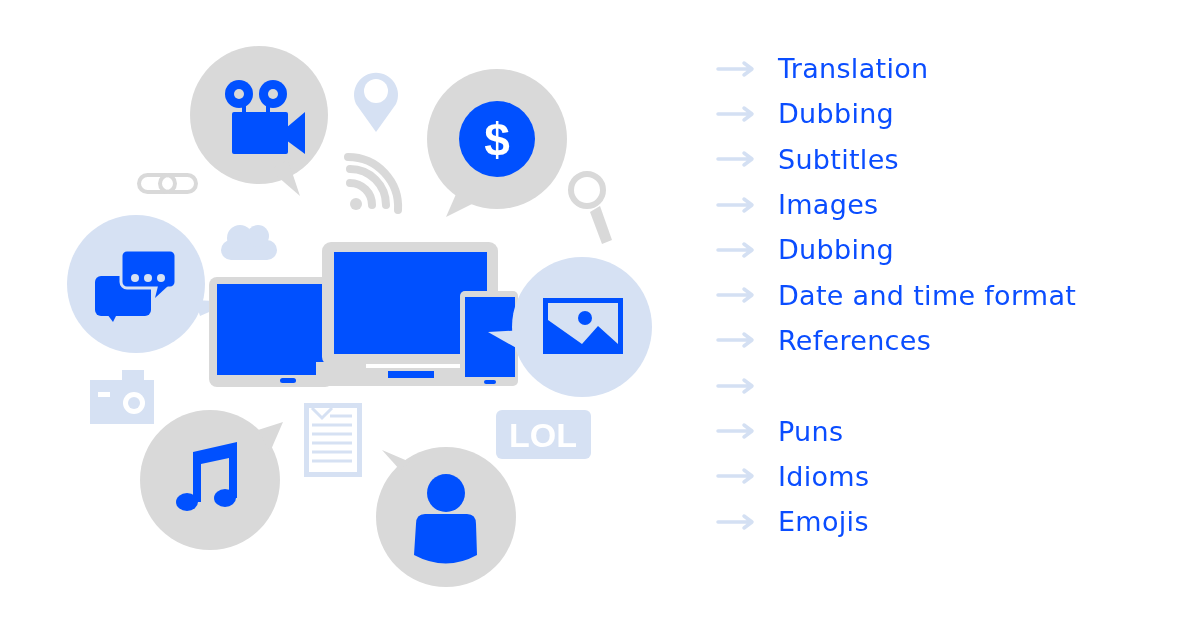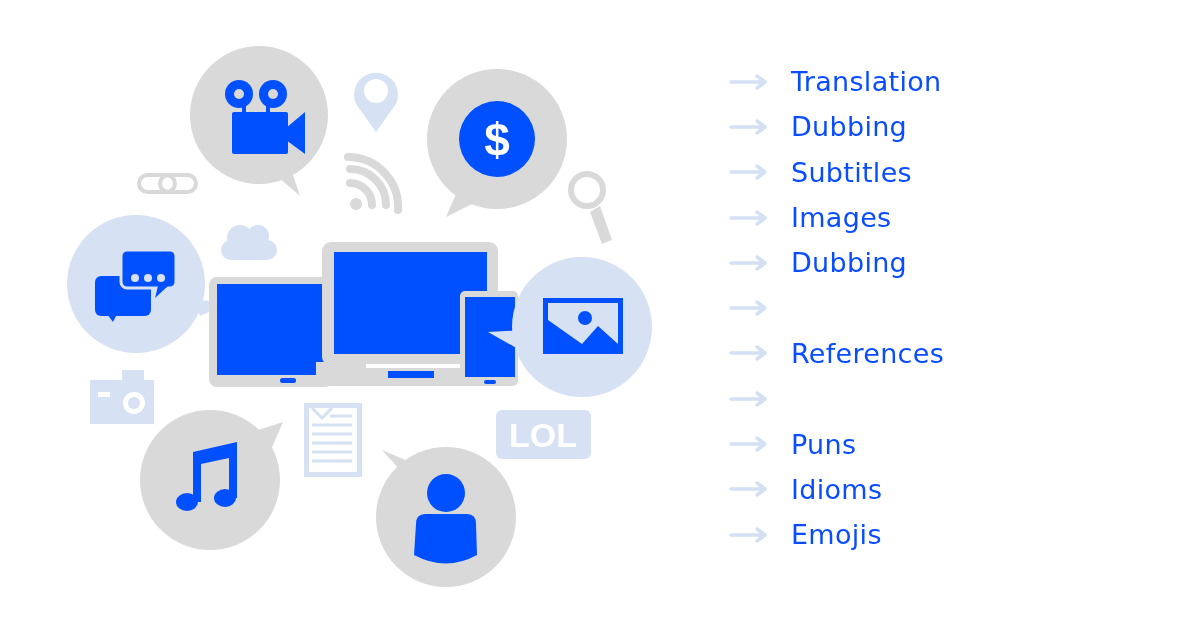--- a/index.html
+++ b/index.html
@@ -1,18 +1,18 @@
 <!DOCTYPE html>
 <html><head>
 <meta charset="utf-8">
 <style>
   html, body { margin:0; padding:0; }
   body { width:1200px; height:630px; background:#ffffff; position:relative; overflow:hidden; font-family:"DejaVu Sans", sans-serif; }
   #illustration { position:absolute; left:0; top:0; width:680px; height:630px; }
-  #feature-list { position:absolute; left:716px; top:46px; margin:13px; padding:0; list-style:none; }
+  #feature-list { position:absolute; left:716px; top:46px; margin:0; padding:0; list-style:none; }
   #feature-list li { height:45.3px; display:flex; align-items:center; }
   .arrow { width:42px; height:20px; margin-right:20px; flex:none; }
   .label { font-size:27px; color:#0a4dff; letter-spacing:0.3px; white-space:nowrap; }
 </style>
 </head>
 <body>
 
 <svg id="illustration" viewBox="0 0 680 630" xmlns="http://www.w3.org/2000/svg">
 
   <g>
@@ -178,20 +178,21 @@
   <li>
       <svg class="arrow" viewBox="0 0 42 20">
         <path d="M2 10 H34 M28 4 L36 10 L28 16" fill="none" stroke="#d4e0f3" stroke-width="3.5" stroke-linecap="round" stroke-linejoin="round"></path>
       </svg>
       <span class="label">Dubbing</span>
     </li>
   <li>
       <svg class="arrow" viewBox="0 0 42 20">
         <path d="M2 10 H34 M28 4 L36 10 L28 16" fill="none" stroke="#d4e0f3" stroke-width="3.5" stroke-linecap="round" stroke-linejoin="round"></path>
       </svg>
+      <span class="label">Date and time format</span>
     </li>
   <li>
       <svg class="arrow" viewBox="0 0 42 20">
         <path d="M2 10 H34 M28 4 L36 10 L28 16" fill="none" stroke="#d4e0f3" stroke-width="3.5" stroke-linecap="round" stroke-linejoin="round"></path>
       </svg>
       <span class="label">References</span>
     </li>
   <li>
       <svg class="arrow" viewBox="0 0 42 20">
         <path d="M2 10 H34 M28 4 L36 10 L28 16" fill="none" stroke="#d4e0f3" stroke-width="3.5" stroke-linecap="round" stroke-linejoin="round"></path>

